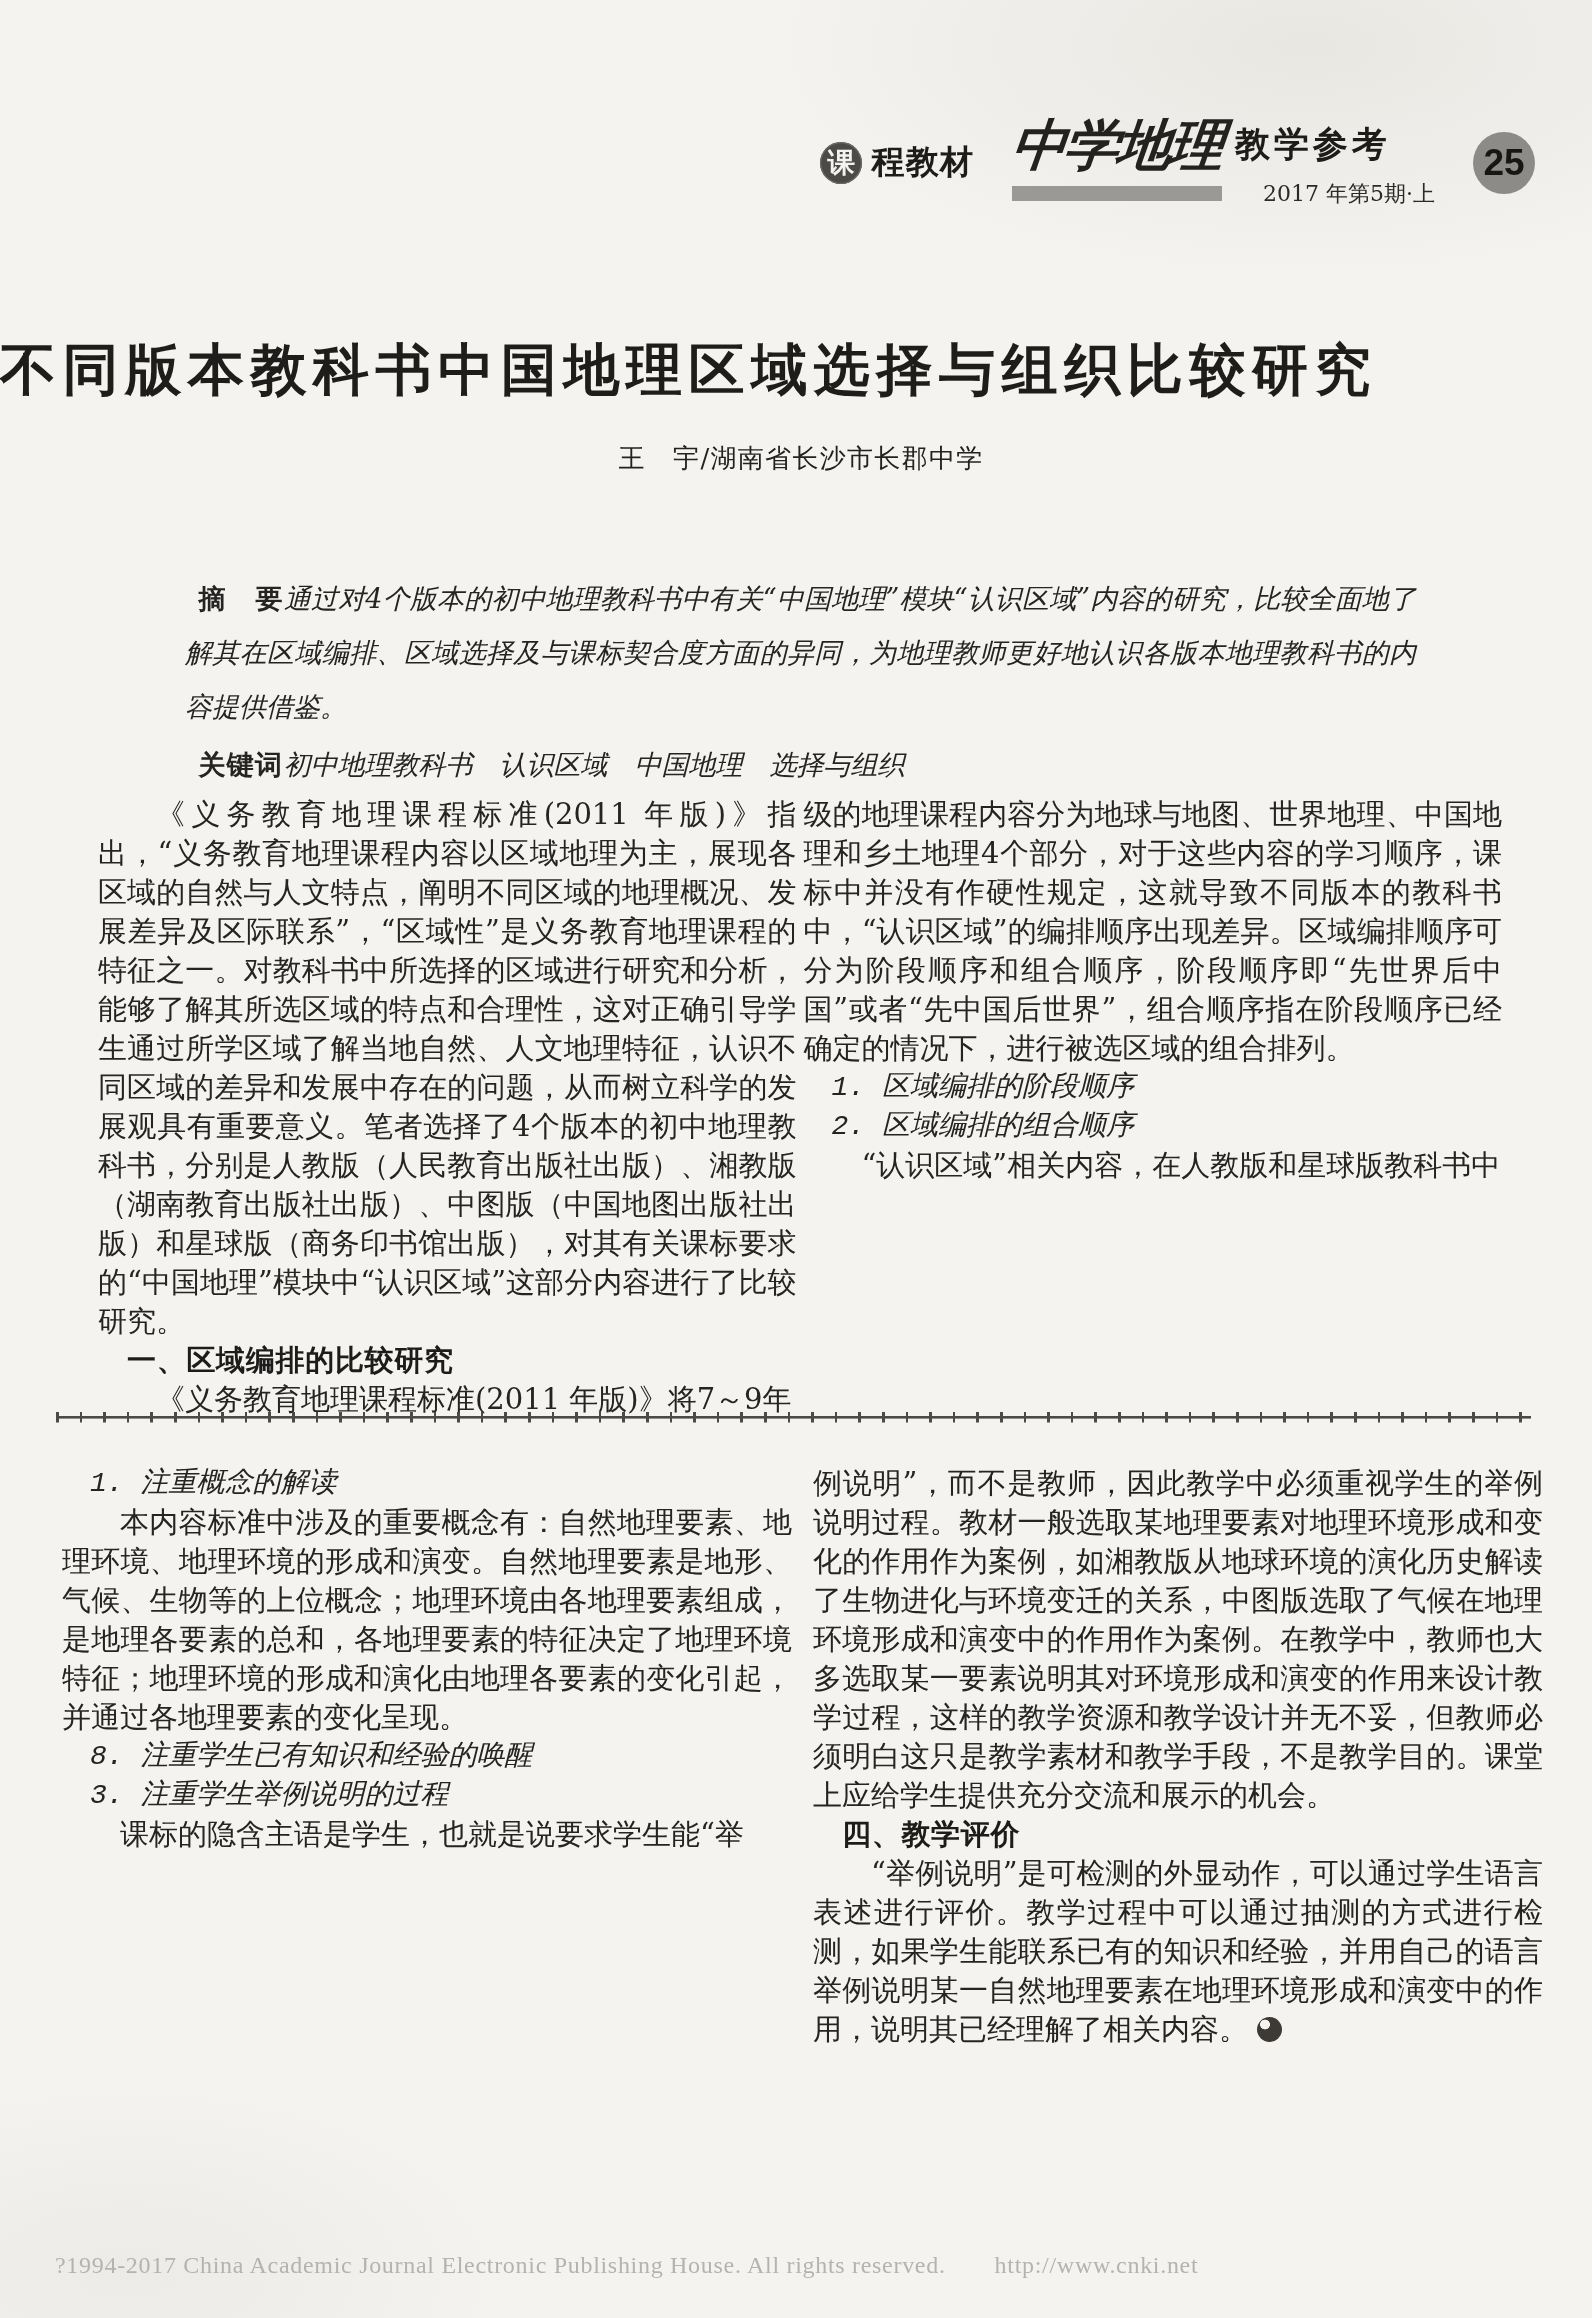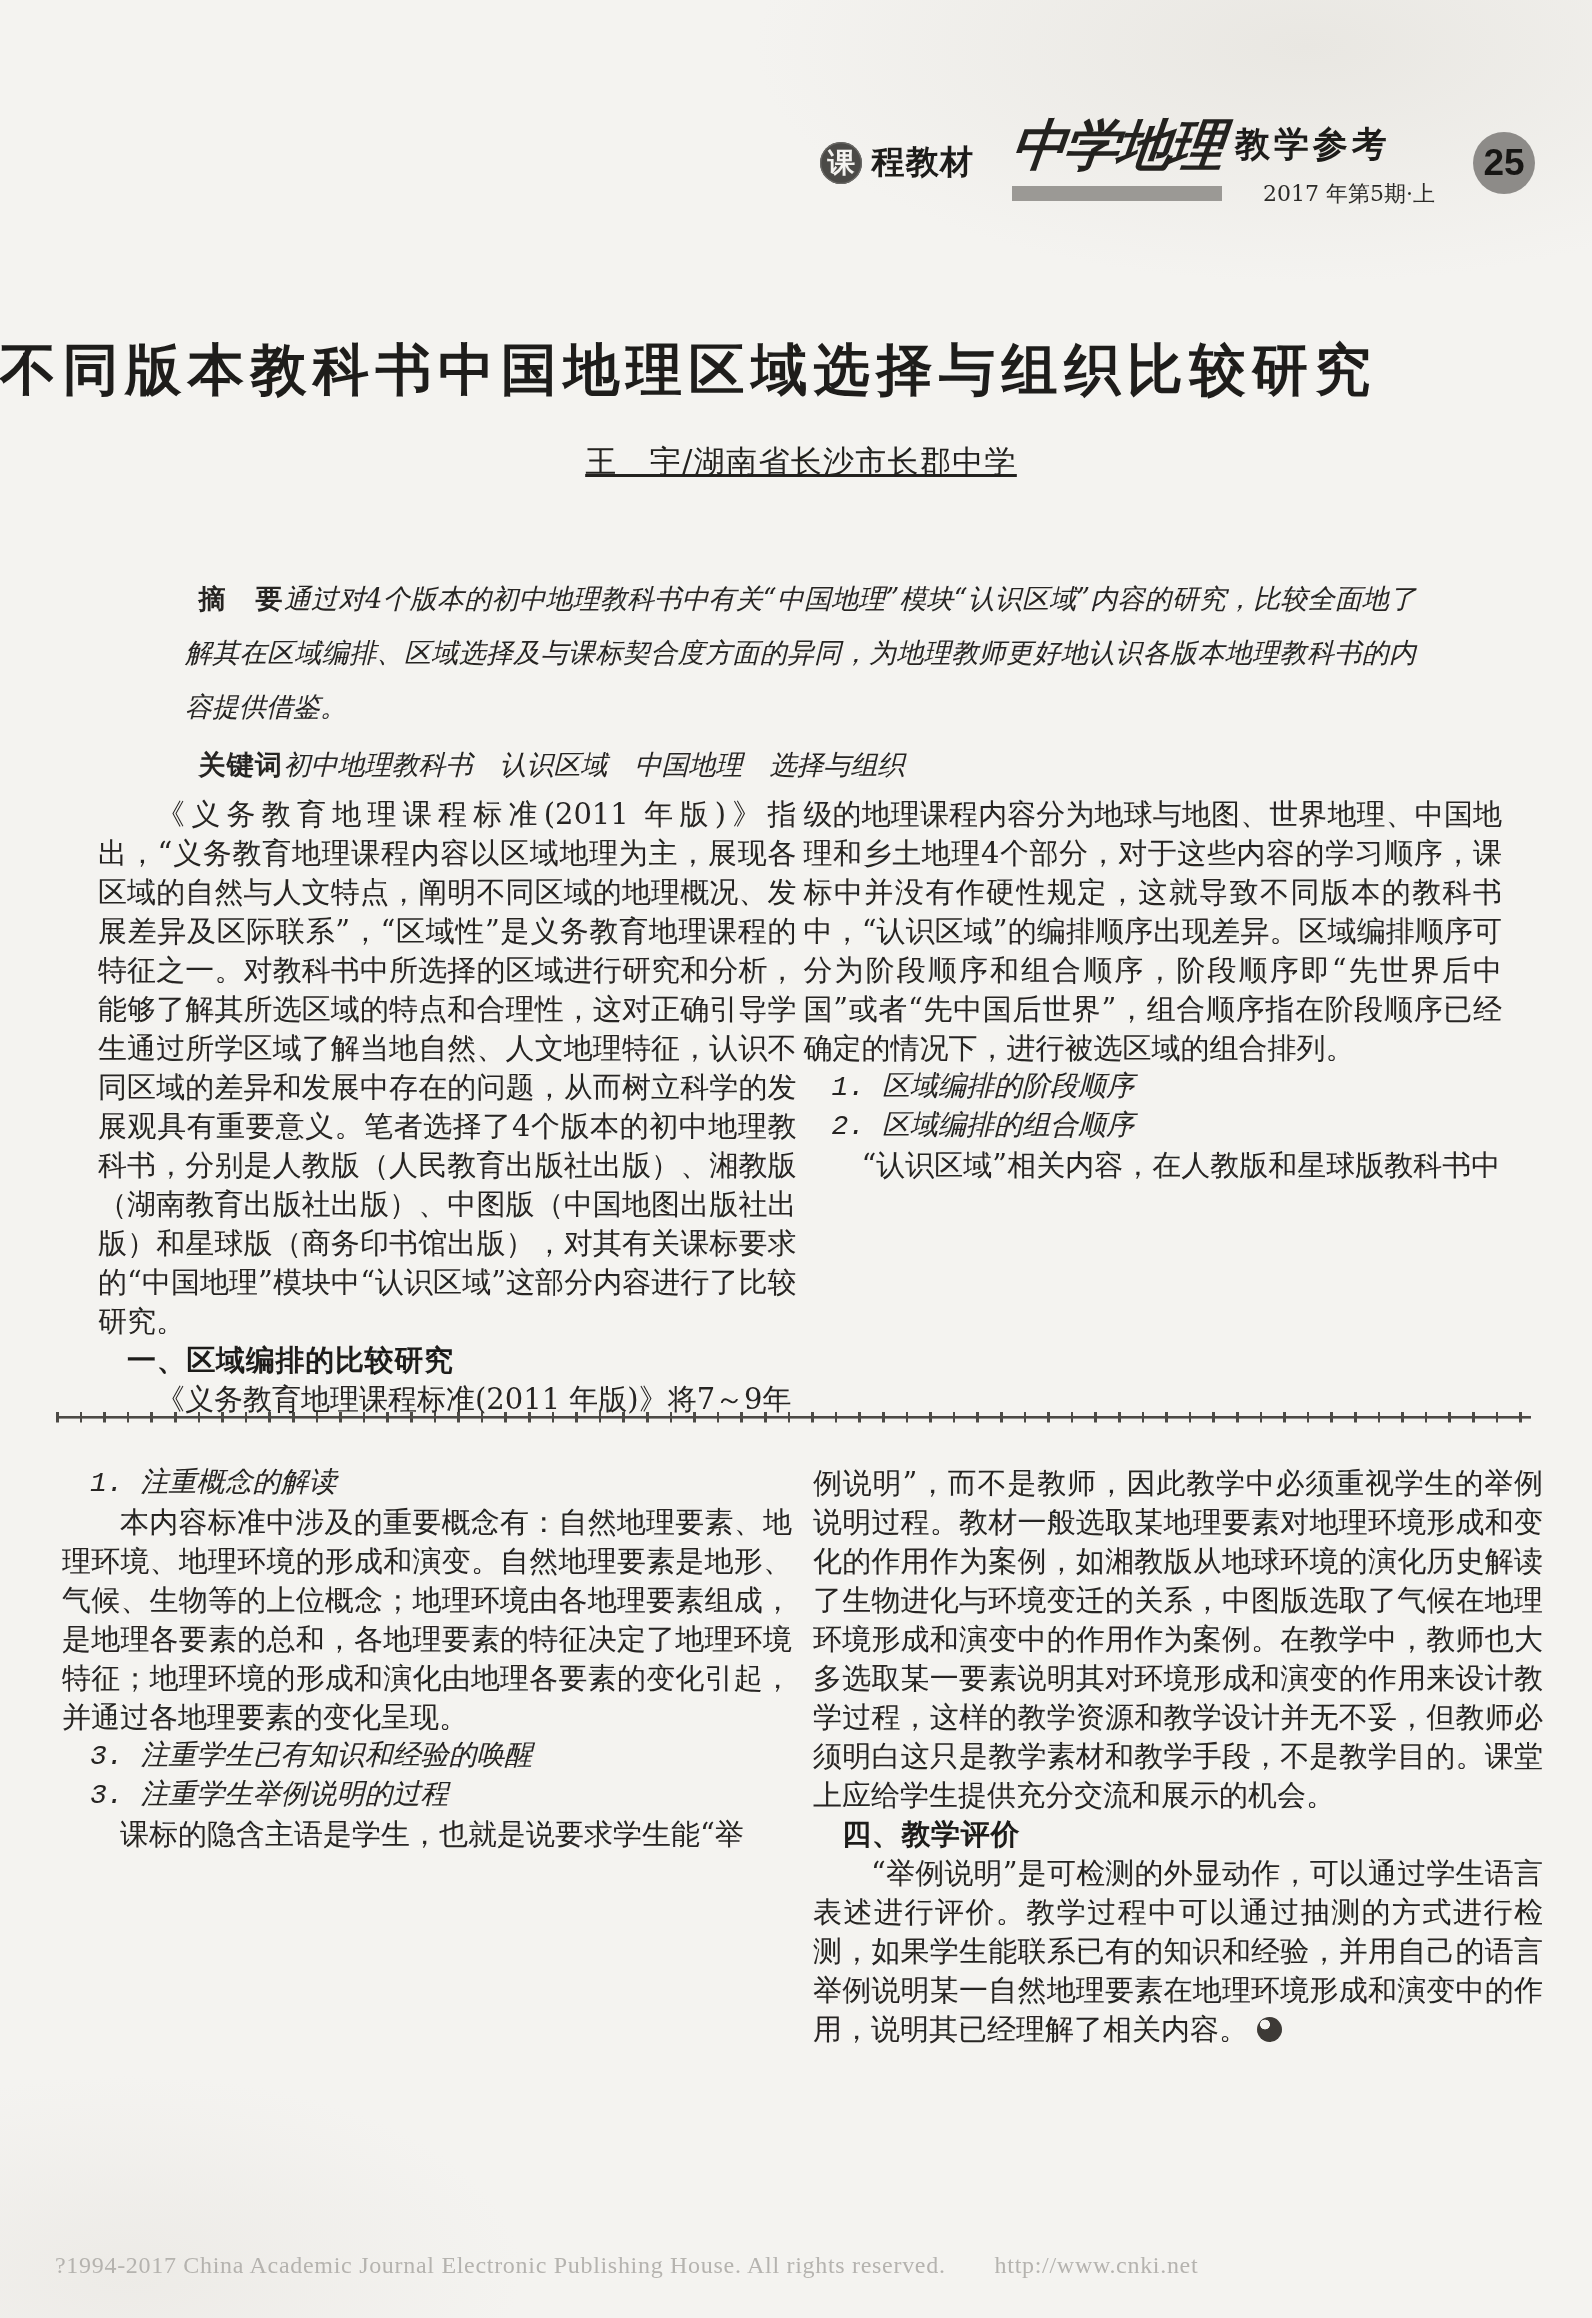--- a/index.html
+++ b/index.html
@@ -65,21 +65,21 @@
   
   .title{
     position:absolute;top:295px;left:0;right:0;
     text-align:left;white-space:nowrap;
     font-size:56px;font-weight:bold;letter-spacing:6.6px;
     color:#1e1d1b;
     font-family:"Liberation Sans","DejaVu Sans",sans-serif;
   }
   .author{
     position:absolute;top:441px;left:9px;right:0;
-    text-align:center;font-size:31px;color:#23221f;letter-spacing:1.3px;text-decoration:underline;
+    text-align:center;font-size:26px;color:#23221f;letter-spacing:1.3px;
   }
 
   
   .abstract{position:absolute;top:572px;left:185px;width:1231px;}
   .abstract p{margin:0;font-size:27px;line-height:54px;text-align:justify;text-indent:0.5em;font-style:italic;}
   .abstract .lbl{
     font-style:normal;font-weight:bold;letter-spacing:1.3px;
     font-family:"Liberation Sans","DejaVu Sans",sans-serif;
   }
   .abstract .kw{margin-top:3.9px;}
@@ -172,21 +172,21 @@
       <p class="first">“认识区域”相关内容，在人教版和星球版教科书中</p>
     </div>
   </section>
 
   <div class="divider"></div>
 
   <section class="columns columns-bottom">
     <div class="col">
       <h4>1. 注重概念的解读</h4>
       <p class="first">本内容标准中涉及的重要概念有：自然地理要素、地理环境、地理环境的形成和演变。自然地理要素是地形、气候、生物等的上位概念；地理环境由各地理要素组成，是地理各要素的总和，各地理要素的特征决定了地理环境特征；地理环境的形成和演化由地理各要素的变化引起，并通过各地理要素的变化呈现。</p>
-      <h4>3. 注重学生已有知识和经验的唤醒</h4>
+      <h4>8. 注重学生已有知识和经验的唤醒</h4>
       <h4>3. 注重学生举例说明的过程</h4>
       <p class="first">课标的隐含主语是学生，也就是说要求学生能“举</p>
     </div>
     <div class="col">
       <p class="cont">例说明”，而不是教师，因此教学中必须重视学生的举例说明过程。教材一般选取某地理要素对地理环境形成和变化的作用作为案例，如湘教版从地球环境的演化历史解读了生物进化与环境变迁的关系，中图版选取了气候在地理环境形成和演变中的作用作为案例。在教学中，教师也大多选取某一要素说明其对环境形成和演变的作用来设计教学过程，这样的教学资源和教学设计并无不妥，但教师必须明白这只是教学素材和教学手段，不是教学目的。课堂上应给学生提供充分交流和展示的机会。</p>
       <h3>四、教学评价</h3>
       <p class="first"><span>“举例说明”是可检测的外显动作，可以通过学生语言表述进行评价。教学过程中可以通过抽测的方式进行检测，如果学生能联系已有的知识和经验，并用自己的语言举例说明某一自然地理要素在地理环境形成和演变中的作用，说明其已经理解了相关内容。</span><span class="endmark"></span></p>
     </div>
   </section>
 

